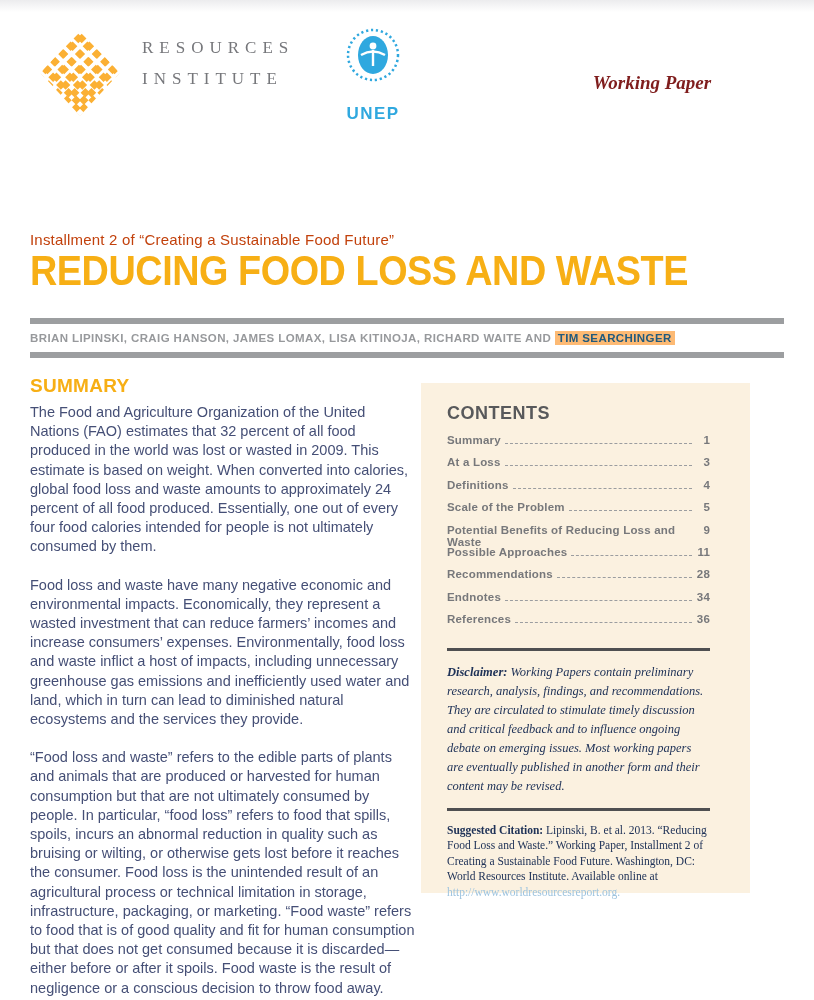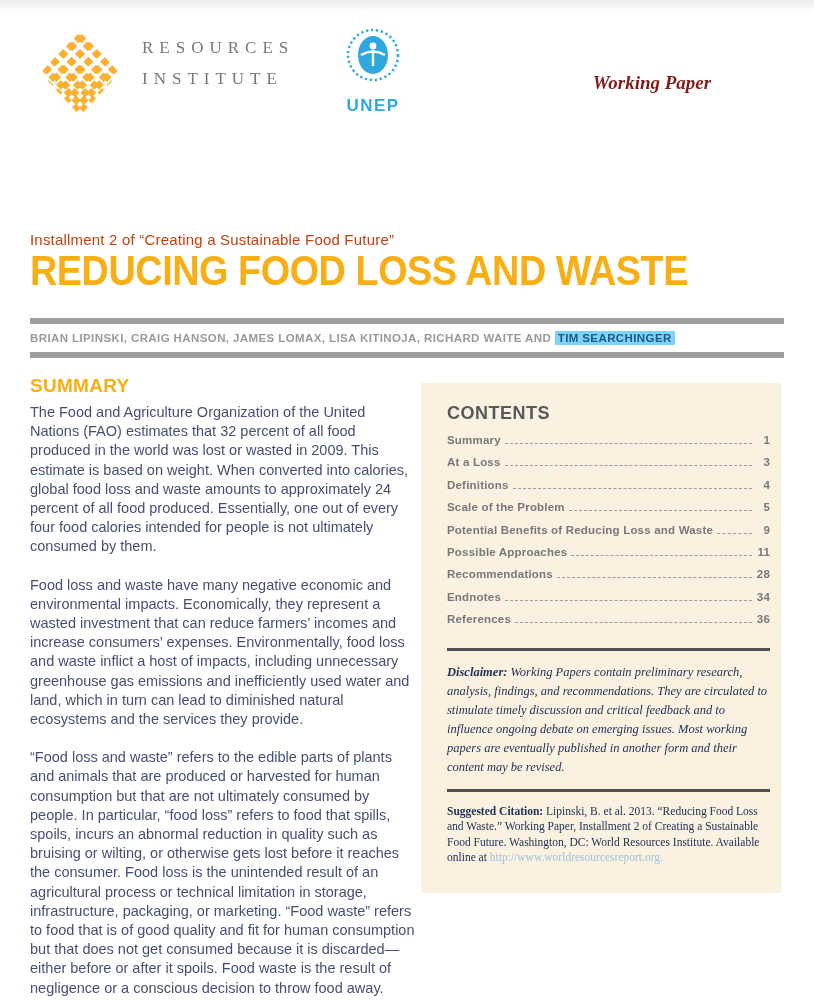--- a/index.html
+++ b/index.html
@@ -13,21 +13,21 @@
   
   .wri-logo{position:absolute;left:38px;top:28px;width:84px;height:90px;}
   .wri-wordmark{
     position:absolute;left:142px;top:32px;
     font-family:"Liberation Serif",serif;font-size:17px;line-height:31px;
     letter-spacing:6px;color:#76777B;
   }
   .unep{position:absolute;left:343px;top:26px;width:60px;text-align:center;}
   .unep svg{display:block;margin:0 auto;}
   .unep-label{font-family:"Liberation Sans",sans-serif;font-weight:bold;
-    font-size:17px;letter-spacing:1.5px;color:#2FA8DF;margin-top:10px;}
+    font-size:17px;letter-spacing:1.5px;color:#2FA8DF;margin-top:18px;}
   .working-paper{
     position:absolute;right:42px;top:36px;width:240px;text-align:center;
     font-family:"Liberation Serif",serif;font-style:italic;font-weight:bold;
     font-size:19px;color:#7f1d1d;margin-top:36px;
   }
 
   
   .eyebrow{
     position:absolute;left:30px;top:231px;
     font-size:15px;color:#c2410c;letter-spacing:0.2px;
@@ -38,38 +38,38 @@
     transform:scale(0.9,1);transform-origin:left top;white-space:nowrap;
   }
   .rule{position:absolute;left:30px;width:754px;height:6px;background:#9C9EA0;}
   .rule-1{top:318px;}
   .rule-2{top:352px;}
   .authors{
     position:absolute;left:30px;top:332px;width:760px;
     font-size:11.5px;font-weight:bold;letter-spacing:0.4px;color:#97999C;
     white-space:nowrap;
   }
-  .author-highlight{background:#7dd3fc;color:#215A7D;padding:1px 3px;}
+  .author-highlight{background:#fdba74;color:#215A7D;padding:1px 3px;}
 
   
   .summary-heading{
     position:absolute;left:30px;top:375px;
     font-size:19px;font-weight:bold;letter-spacing:0.3px;color:#F7AF15;
   }
   .summary-body{
     position:absolute;left:30px;top:403px;width:388px;
     font-family:Liberation Sans, sans-serif;font-size:14.5px;line-height:19.2px;
     color:#454F76;
   }
   .summary-body p{margin:0 0 19px 0;}
 
   
   .contents-box{
-    position:absolute;left:421px;top:383px;width:360px;height:510px;
-    background:#FBF1E0;box-sizing:border-box;padding:20px 11px 0 26px;
+    position:absolute;left:421px;top:383px;width:329px;height:510px;
+    background:#FBF1E0;box-sizing:border-box;padding:20px 40px 0 26px;
   }
   .contents-heading{
     font-size:18px;font-weight:bold;letter-spacing:0.5px;color:#58595B;
     margin:0 0 10px 0;
   }
   .toc-row{display:flex;align-items:baseline;height:22.4px;
     font-size:11.5px;font-weight:bold;color:#77787B;letter-spacing:0.2px;}
   .toc-leader{flex:1;border-bottom:1.5px dashed #9B9DA0;margin:0 4px 3px 4px;}
   .toc-page{min-width:14px;text-align:right;}
 

